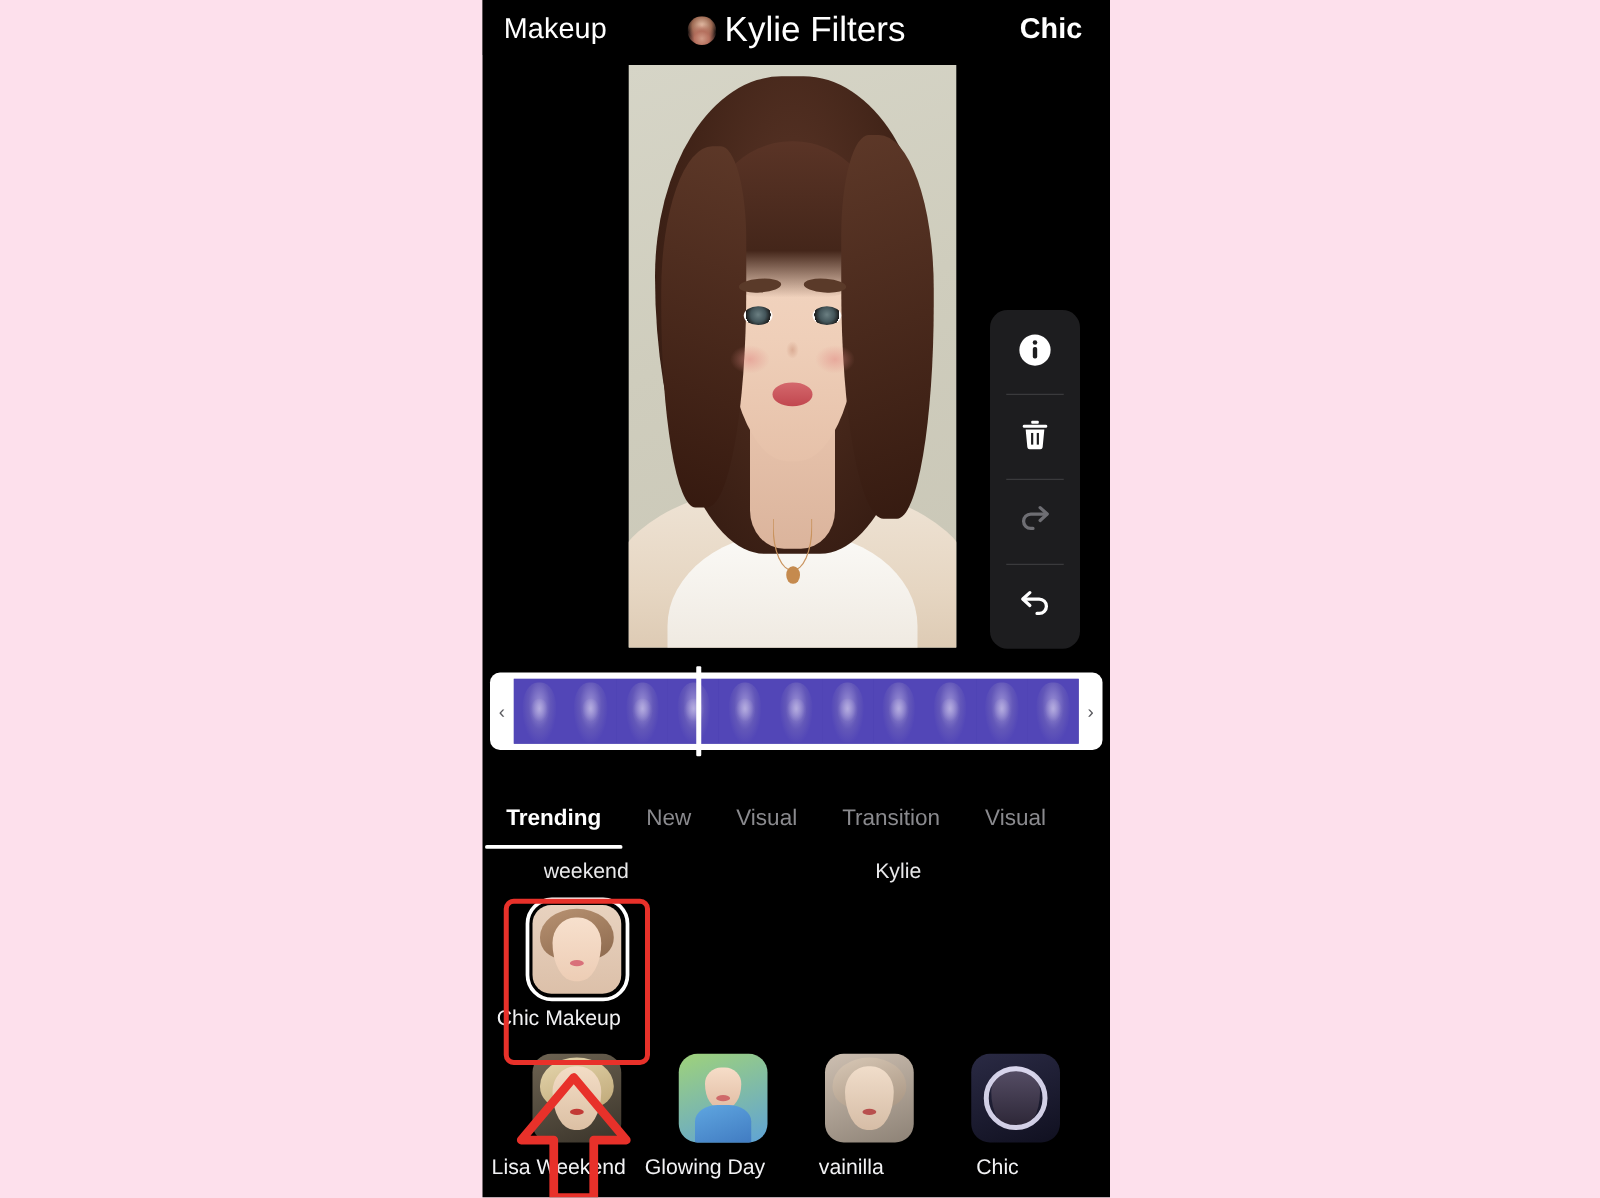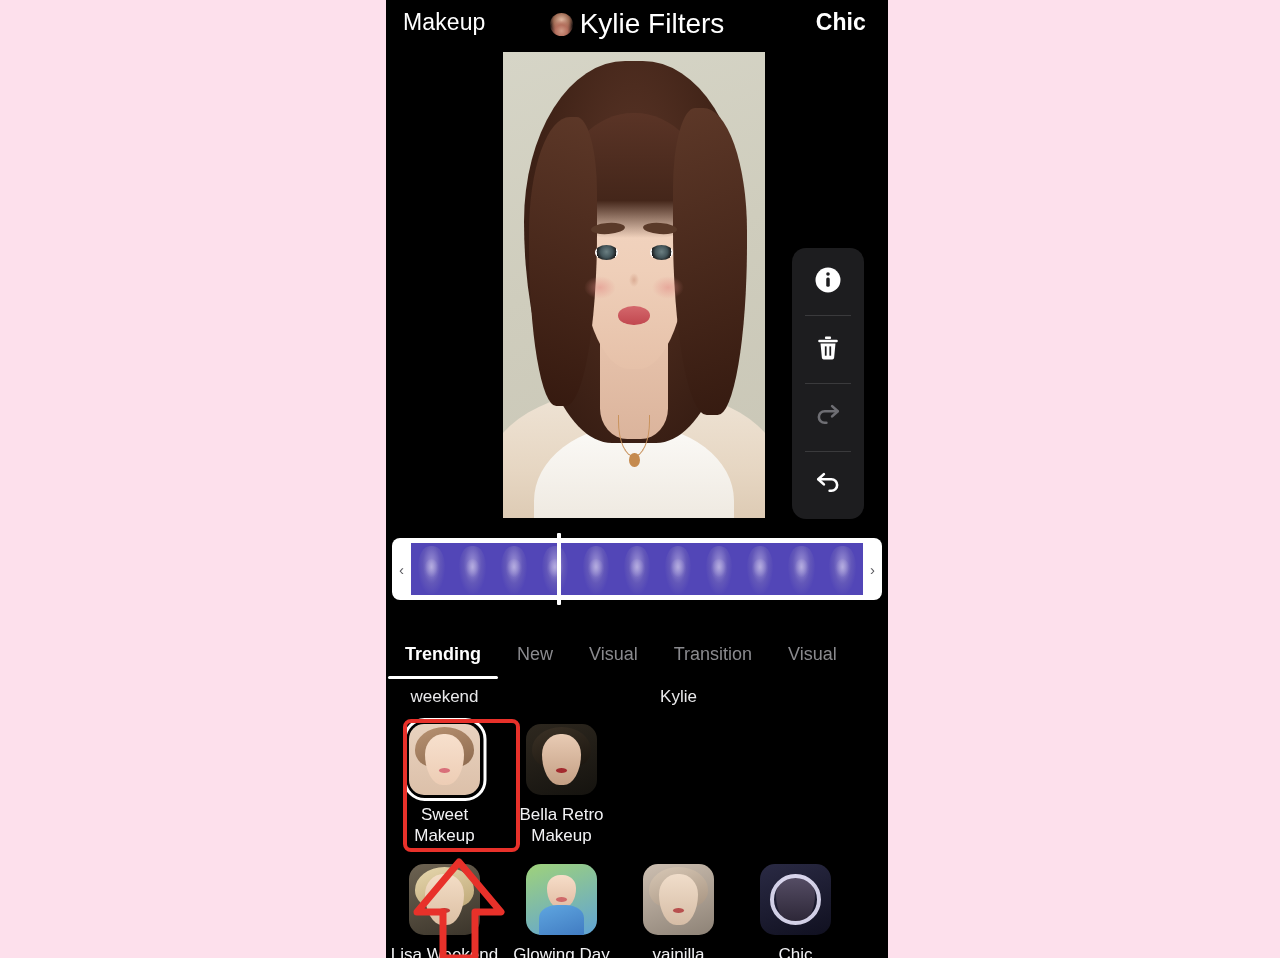--- a/index.html
+++ b/index.html
@@ -210,21 +210,21 @@
   #grid-clip {
     position: absolute; left: 0; top: 686px;
     width: 502px; height: 272px;
     overflow: hidden;
   }
   .grid-row {
     display: flex; width: 502px;
   }
   .cell {
     width: 117px; flex: 0 0 117px;
-    display: flex; flex-direction: column; align-items: center;
+    display: flex; flex-direction: column; align-items: flex-end;
     cursor: pointer;
   }
   .cell-partial-label {
     color: #e8e8ea; font-size: 17px; text-align: center; line-height: 22px;
     height: 22px; overflow: hidden;
   }
   .thumb {
     width: 71px; height: 71px; border-radius: 15px;
     overflow: hidden; position: relative;
     background: #222;
@@ -408,35 +408,25 @@
       <div class="grid-row" style="margin-top:4px;">
         <div class="cell selected">
           <div class="thumb-wrap">
             <div class="thumb t-sweet">
               <div class="tf-hair" style="background:linear-gradient(160deg,#b89272,#8d6a4e)"></div>
               <div class="tf-face" style="background:linear-gradient(180deg,#f7e0cd,#edcdb5)"></div>
               <div class="tf-lip" style="background:#d9707a"></div>
             </div>
             <div class="thumb-ring"></div>
           </div>
-          <div class="cell-label">Sweet Makeup</div>
-        </div>
-
-
-
-        <div class="cell">
-          <div class="thumb-wrap">
-            <div class="thumb t-bella">
-              <div class="tf-hair" style="background:linear-gradient(160deg,#3c3226,#1a150f)"></div>
-              <div class="tf-face" style="background:linear-gradient(180deg,#e8cbb4,#c49f84)"></div>
-              <div class="tf-lip" style="background:#a32a2e"></div>
-            </div>
-          </div>
-          <div class="cell-label">Bella Retro Makeup</div>
-        </div>
+          <div class="cell-label">Chic Makeup</div>
+        </div>
+
+
+
       </div>
 
       <div class="grid-row" style="margin-top:12px;">
         <div class="cell">
           <div class="thumb-wrap">
             <div class="thumb t-lisa">
               <div class="tf-hair" style="background:linear-gradient(160deg,#e6d7ae,#bfa878)"></div>
               <div class="tf-face" style="background:linear-gradient(180deg,#f3ddc6,#dcc0a4)"></div>
               <div class="tf-lip" style="background:#c23a36"></div>
             </div>

